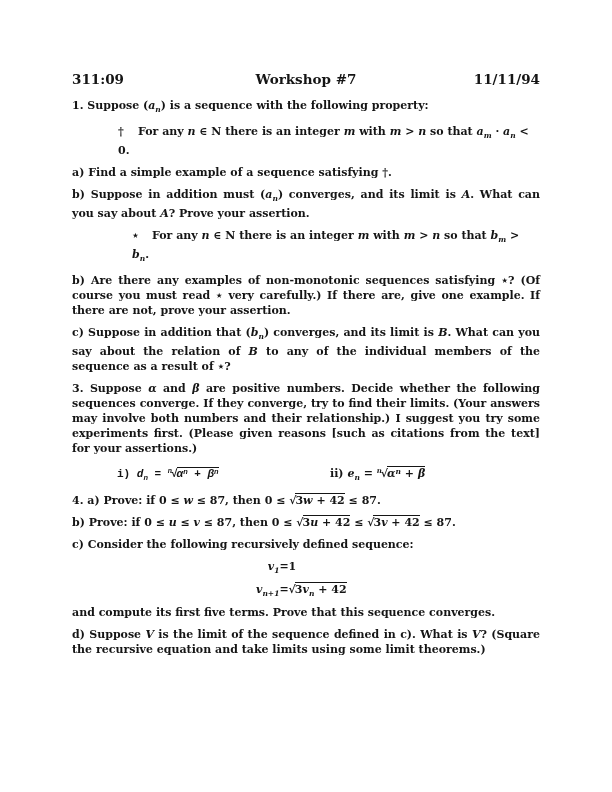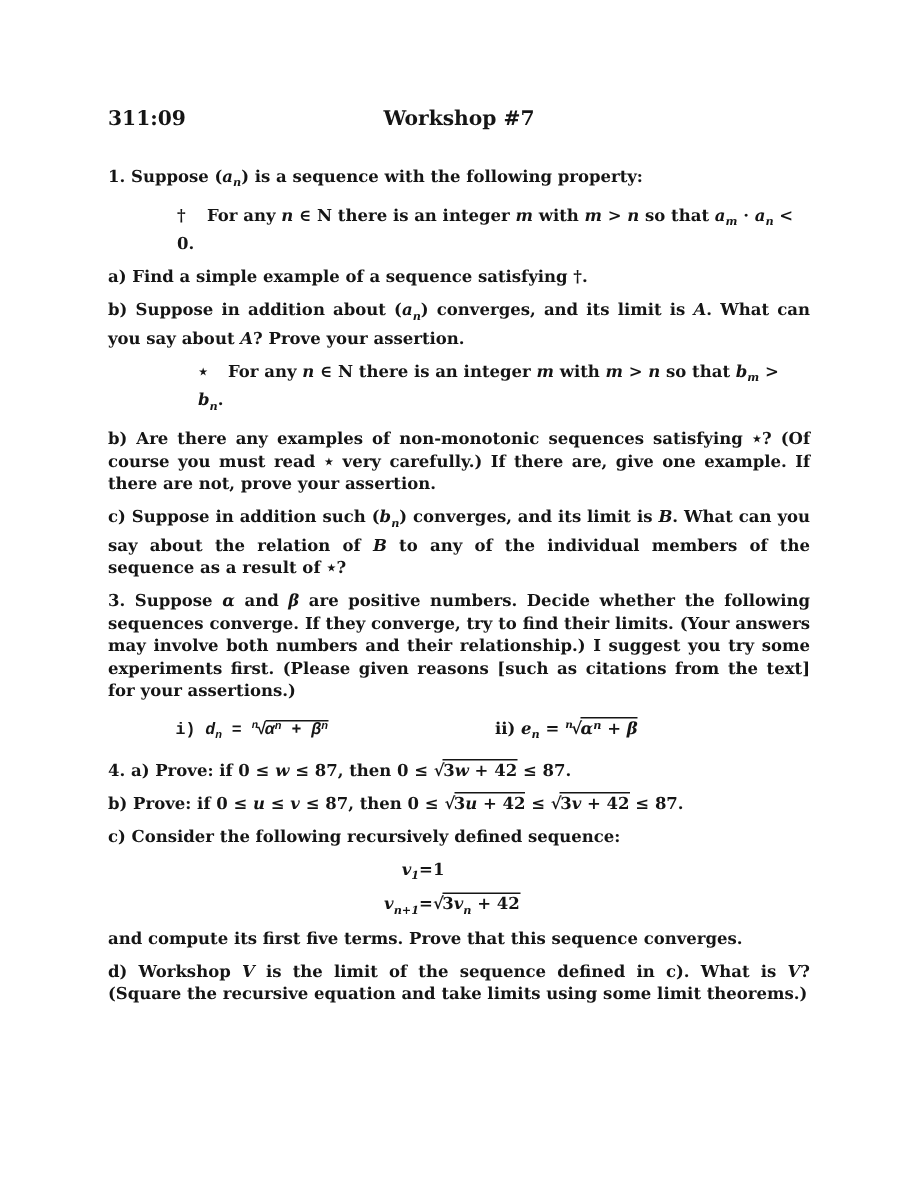--- a/index.html
+++ b/index.html
@@ -15,21 +15,21 @@
     box-sizing: border-box;
     padding: 71px 72px 0 72px;
     overflow: hidden;
   }
   .doc-header {
     display: grid;
     grid-template-columns: 1fr auto 1fr;
     align-items: baseline;
     font-size: 13.5px;
     line-height: 17px;
-    margin-bottom: 22px;
+    margin-bottom: 10px;
   }
   .doc-header .course { text-align: left; }
   .doc-header .title  { text-align: center; }
   .doc-header .date   { text-align: right; }
 
   .line { margin: 0 0 7px 0; text-align: justify; }
   .prob { margin-top: 6px; }
   .cond  { padding-left: 46px; text-align: left; }
   .cond2 { padding-left: 60px; text-align: left; }
   .mark { display: inline-block; width: 20px; }
@@ -51,40 +51,41 @@
   .rhs { display: inline-block; min-width: 96px; text-align: left; }
   .aft { }
 </style>
 </head>
 <body>
 
 <div class="page">
   <div class="doc-header">
     <span class="course">311:09</span>
     <span class="title">Workshop #7</span>
+    <span class="date">11/11/94</span>
   </div>
   <div id="content">
       <div class="line prob"><span>1. Suppose (</span><span class="it">a</span><span class="sub">n</span><span>) is a sequence with the following property:</span></div>
       <div class="line cond"><span class="mark">†</span><span>For any </span><span class="it">n</span><span> ∈ N there is an integer </span><span class="it">m</span><span> with </span><span class="it">m</span><span> &gt; </span><span class="it">n</span><span> so that </span><span class="it">a</span><span class="sub">m</span><span> · </span><span class="it">a</span><span class="sub">n</span><span> &lt; 0.</span></div>
       <div class="line"><span>a) Find a simple example of a sequence satisfying †.</span></div>
-      <div class="line"><span>b) Suppose in addition about (</span><span class="it">a</span><span class="sub">n</span><span>) converges, and its limit is </span><span class="it">A</span><span>. What can you say about </span><span class="it">A</span><span>? Prove your assertion.</span></div>
+      <div class="line"><span>b) Suppose in addition must (</span><span class="it">a</span><span class="sub">n</span><span>) converges, and its limit is </span><span class="it">A</span><span>. What can you say about </span><span class="it">A</span><span>? Prove your assertion.</span></div>
       <div class="line cond2"><span class="mark">⋆</span><span>For any </span><span class="it">n</span><span> ∈ N there is an integer </span><span class="it">m</span><span> with </span><span class="it">m</span><span> &gt; </span><span class="it">n</span><span> so that </span><span class="it">b</span><span class="sub">m</span><span> &gt; </span><span class="it">b</span><span class="sub">n</span><span>.</span></div>
       <div class="line"><span>b) Are there any examples of non-monotonic sequences satisfying ⋆? (Of course you must read ⋆ very carefully.) If there are, give one example. If there are not, prove your assertion.</span></div>
-      <div class="line"><span>c) Suppose in addition such (</span><span class="it">b</span><span class="sub">n</span><span>) converges, and its limit is </span><span class="it">B</span><span>. What can you say about the relation of </span><span class="it">B</span><span> to any of the individual members of the sequence as a result of ⋆?</span></div>
+      <div class="line"><span>c) Suppose in addition that (</span><span class="it">b</span><span class="sub">n</span><span>) converges, and its limit is </span><span class="it">B</span><span>. What can you say about the relation of </span><span class="it">B</span><span> to any of the individual members of the sequence as a result of ⋆?</span></div>
       <div class="line prob"><span>3. Suppose </span><span class="it">α</span><span> and </span><span class="it">β</span><span> are positive numbers. Decide whether the following sequences converge. If they converge, try to find their limits. (Your answers may involve both numbers and their relationship.) I suggest you try some experiments first. (Please given reasons [such as citations from the text] for your assertions.)</span></div>
       <div class="line formulas"><span class="fcol"><span>i) </span><span class="it">d</span><span class="sub">n</span><span> = </span><span class="radix">n</span><span class="radsym">√</span><span class="rad"><span class="it">α</span><span class="sup">n</span><span> + </span><span class="it">β</span><span class="sup">n</span></span></span><span class="fcol2"><span>ii) </span><span class="it">e</span><span class="sub">n</span><span> = </span><span class="radix">n</span><span class="radsym">√</span><span class="rad"><span class="it">α</span><span class="sup">n</span><span> + </span><span class="it">β</span></span></span></div>
       <div class="line prob"><span>4. a) Prove: if 0 ≤ </span><span class="it">w</span><span> ≤ 87, then 0 ≤ </span><span class="radsym">√</span><span class="rad"><span>3</span><span class="it">w</span><span> + 42</span></span><span> ≤ 87.</span></div>
       <div class="line"><span>b) Prove: if 0 ≤ </span><span class="it">u</span><span> ≤ </span><span class="it">v</span><span> ≤ 87, then 0 ≤ </span><span class="radsym">√</span><span class="rad"><span>3</span><span class="it">u</span><span> + 42</span></span><span> ≤ </span><span class="radsym">√</span><span class="rad"><span>3</span><span class="it">v</span><span> + 42</span></span><span> ≤ 87.</span></div>
       <div class="line"><span>c) Consider the following recursively defined sequence:</span></div>
       <div class="line eq">
         <span class="lhs"><span class="it">v</span><span class="sub">1</span></span>
         <span class="rel"> = </span>
         <span class="rhs"><span>1</span></span>
       </div>
       <div class="line eq">
         <span class="lhs"><span class="it">v</span><span class="sub">n+1</span></span>
         <span class="rel"> = </span>
         <span class="rhs"><span class="radsym">√</span><span class="rad"><span>3</span><span class="it">v</span><span class="sub">n</span><span> + 42</span></span></span>
       </div>
       <div class="line aft"><span>and compute its first five terms. Prove that this sequence converges.</span></div>
-      <div class="line"><span>d) Workshop </span><span class="it">V</span><span> is the limit of the sequence defined in c). What is </span><span class="it">V</span><span>? (Square the recursive equation and take limits using some limit theorems.)</span></div>
+      <div class="line"><span>d) Suppose </span><span class="it">V</span><span> is the limit of the sequence defined in c). What is </span><span class="it">V</span><span>? (Square the recursive equation and take limits using some limit theorems.)</span></div>
     </div>
 </div>
 
 </body></html>

